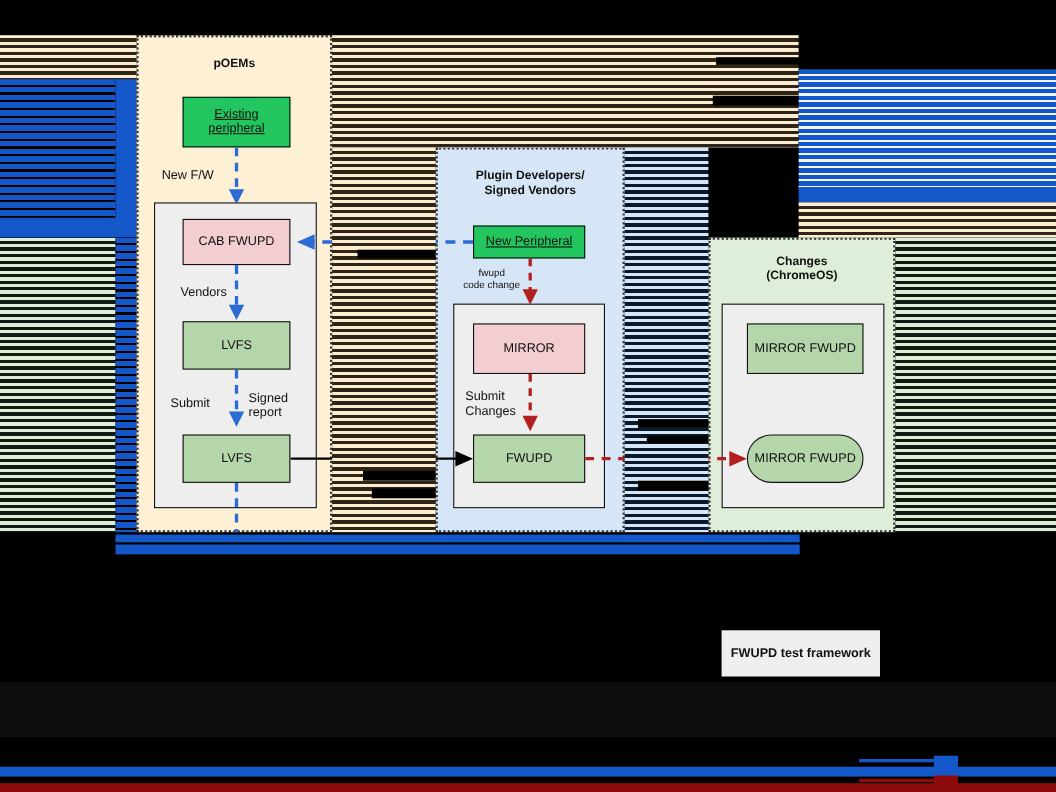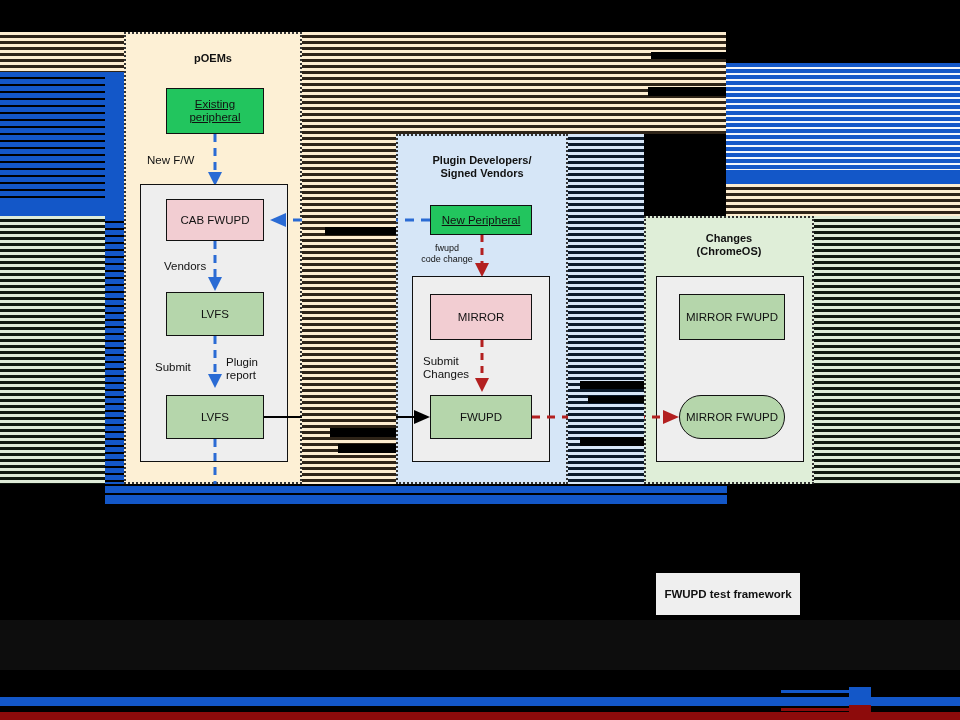--- a/index.html
+++ b/index.html
@@ -74,21 +74,21 @@
     <svg width="40" height="56" style="position:absolute;left:195px;top:241px;">
       <line x1="20" y1="0" x2="20" y2="38" stroke="#2a6bd4" stroke-width="3" stroke-dasharray="8,6"></line>
       <polygon points="20,50 13,36 27,36" fill="#2a6bd4"></polygon>
     </svg>
 
     <div class="node n-green" style="left:166px;top:292px;width:98px;height:44px;">
       <span>LVFS</span>
     </div>
 
     <div class="lbl" style="left:155px;top:361px;">Submit</div>
-    <div class="lbl" style="left:226px;top:356px;">Plugin
+    <div class="lbl" style="left:226px;top:356px;">Signed
 report</div>
 
     <svg width="40" height="58" style="position:absolute;left:195px;top:336px;">
       <line x1="20" y1="0" x2="20" y2="40" stroke="#2a6bd4" stroke-width="3" stroke-dasharray="8,6"></line>
       <polygon points="20,52 13,38 27,38" fill="#2a6bd4"></polygon>
     </svg>
 
     <div class="node n-green" style="left:166px;top:395px;width:98px;height:44px;">
       <span>LVFS</span>
     </div>

